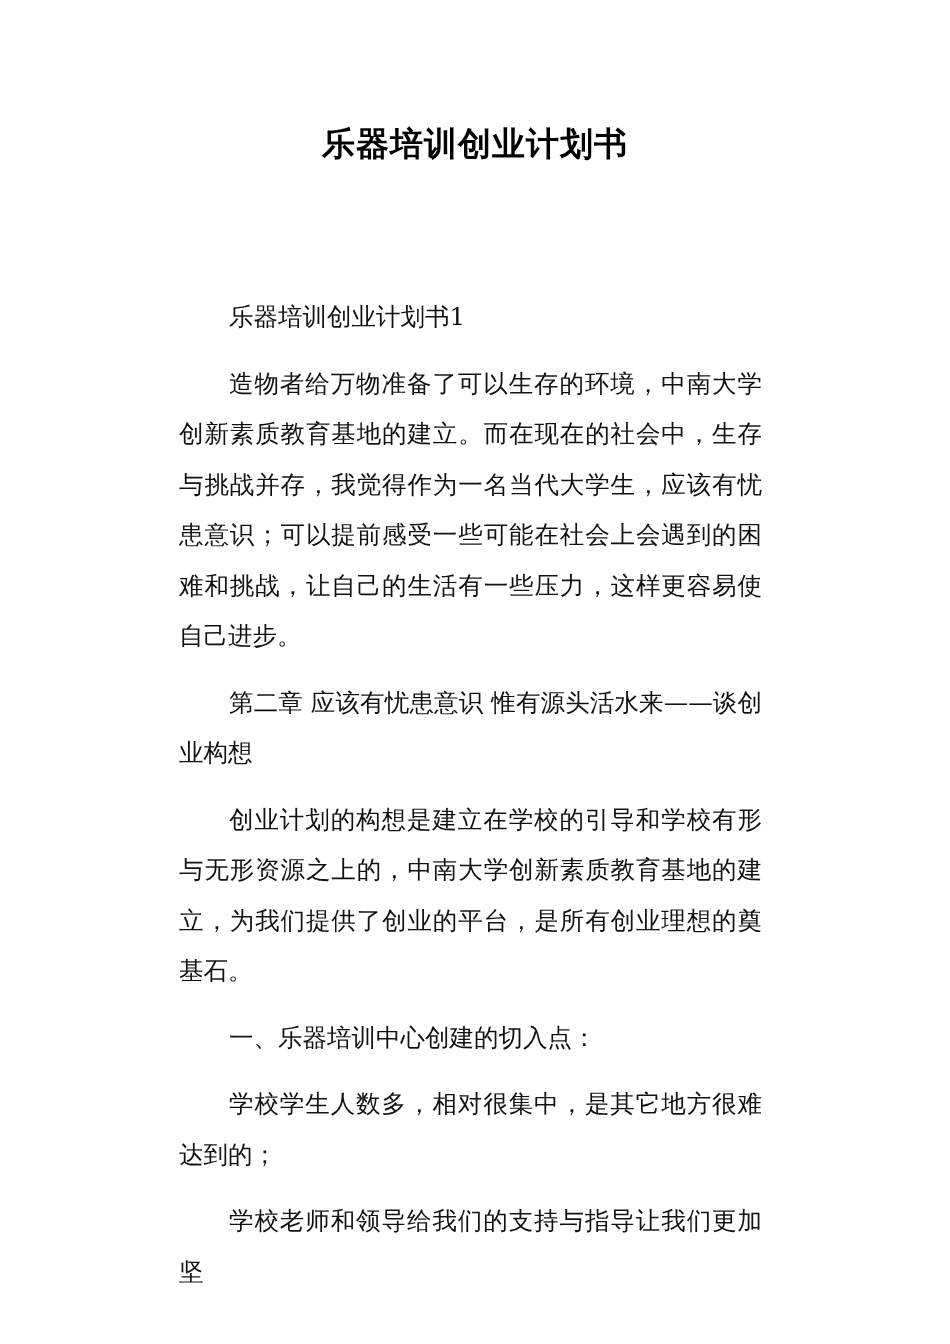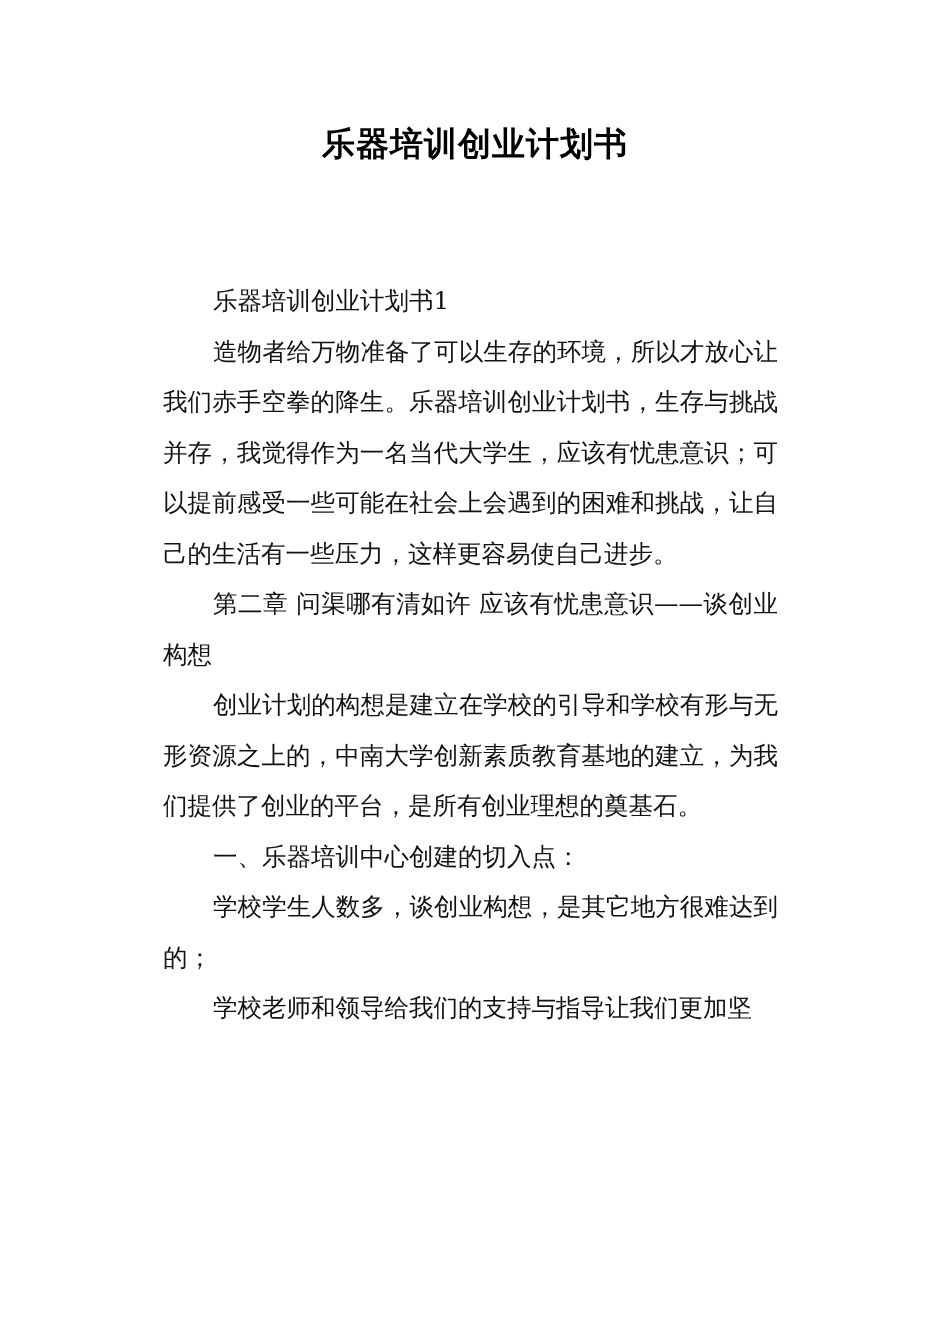--- a/index.html
+++ b/index.html
@@ -13,30 +13,30 @@
       letter-spacing: 1px;
       line-height: 44px;
     }
     .body {
       position: absolute; left: 163px; top: 276px; width: 615px;
       font-family: "DejaVu Serif", serif;
       font-size: 24.5px; color: #111;
       line-height: 50.5px;
       text-align: justify;
     }
-    .body p { margin: 0; text-indent: 50px; }
+    .body p { margin: 16px; text-indent: 50px; }
   </style>
 </head>
 <body>
 
 <div class="page">
   <div class="title">乐器培训创业计划书</div>
 
   <div class="body">
     <p>乐器培训创业计划书1</p>
-    <p>造物者给万物准备了可以生存的环境，所以才放心让我们赤手空拳的降生。乐器培训创业计划书，生存与挑战并存，我觉得作为一名当代大学生，应该有忧患意识；可以提前感受一些可能在社会上会遇到的困难和挑战，让自己的生活有一些压力，这样更容易使自己进步。</p>
-    <p>第二章 问渠哪有清如许 应该有忧患意识——谈创业构想</p>
+    <p>造物者给万物准备了可以生存的环境，中南大学创新素质教育基地的建立。而在现在的社会中，生存与挑战并存，我觉得作为一名当代大学生，应该有忧患意识；可以提前感受一些可能在社会上会遇到的困难和挑战，让自己的生活有一些压力，这样更容易使自己进步。</p>
+    <p>第二章 应该有忧患意识 惟有源头活水来——谈创业构想</p>
     <p>创业计划的构想是建立在学校的引导和学校有形与无形资源之上的，中南大学创新素质教育基地的建立，为我们提供了创业的平台，是所有创业理想的奠基石。</p>
     <p>一、乐器培训中心创建的切入点：</p>
-    <p>学校学生人数多，谈创业构想，是其它地方很难达到的；</p>
+    <p>学校学生人数多，相对很集中，是其它地方很难达到的；</p>
     <p>学校老师和领导给我们的支持与指导让我们更加坚</p>
   </div>
 </div>
 
 </body></html>

